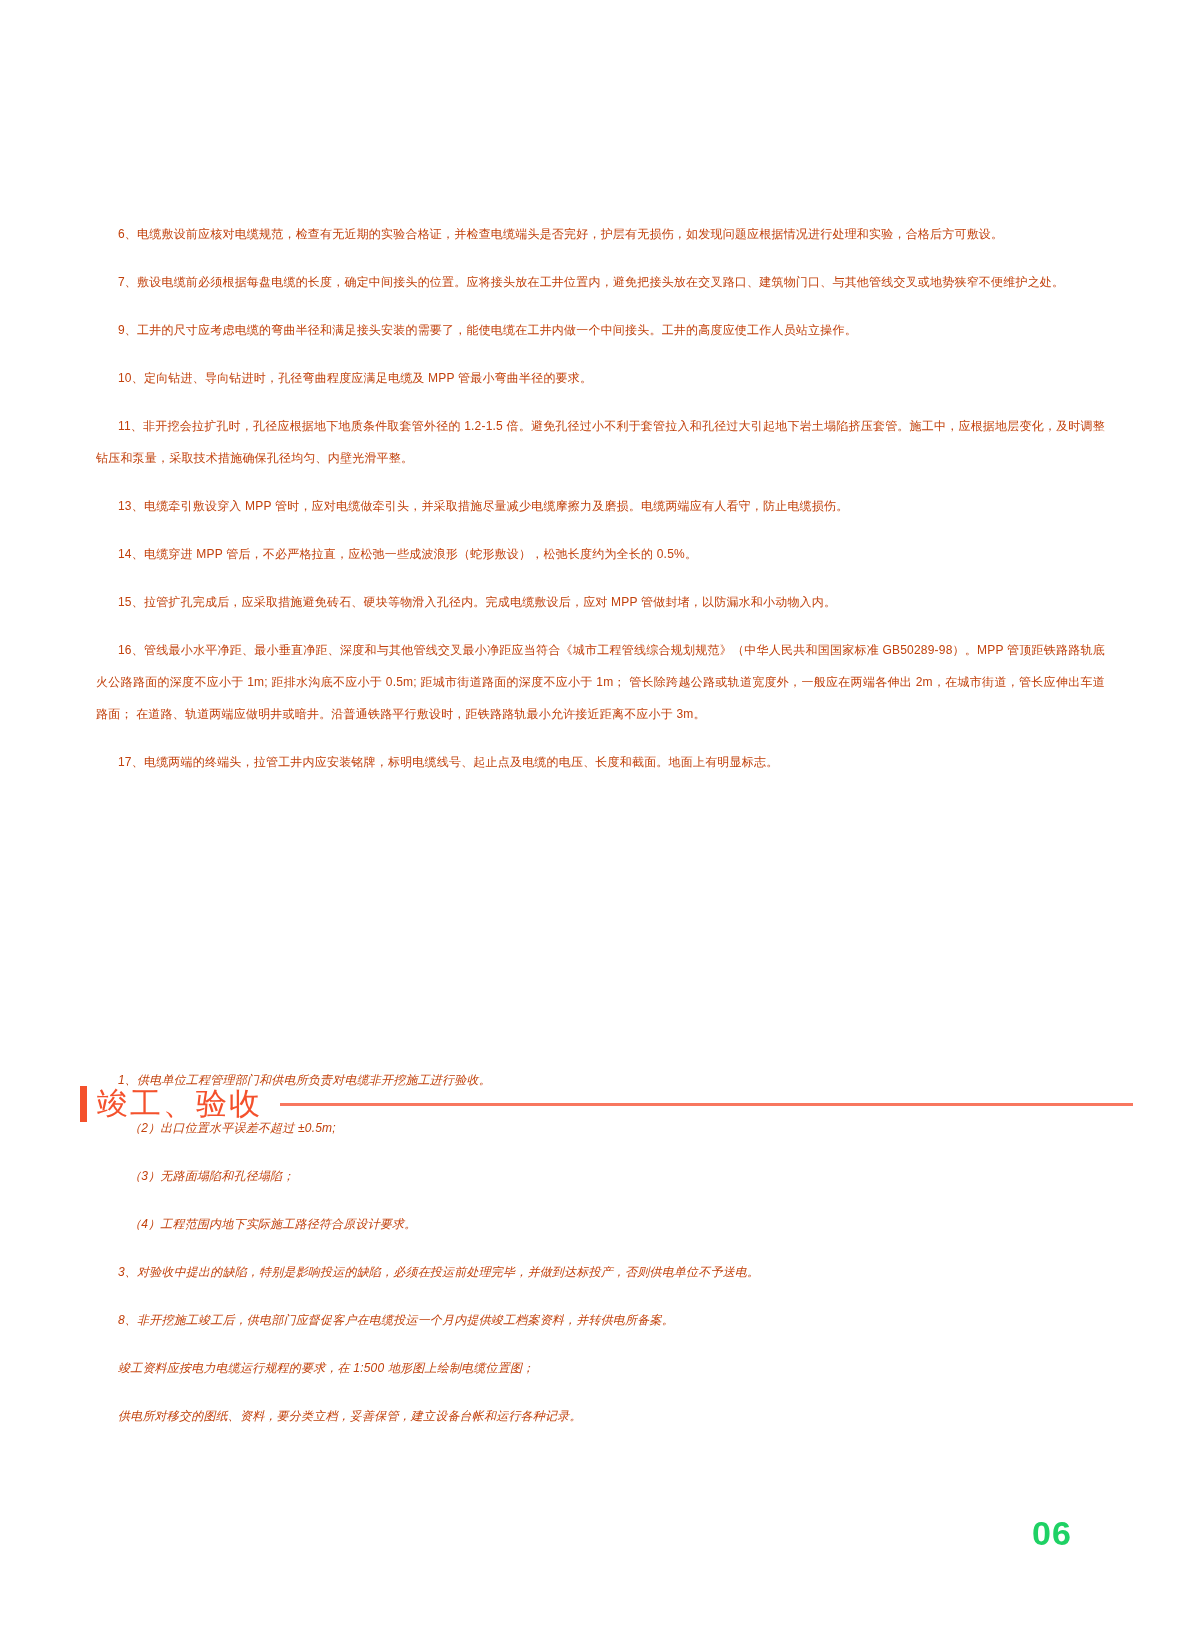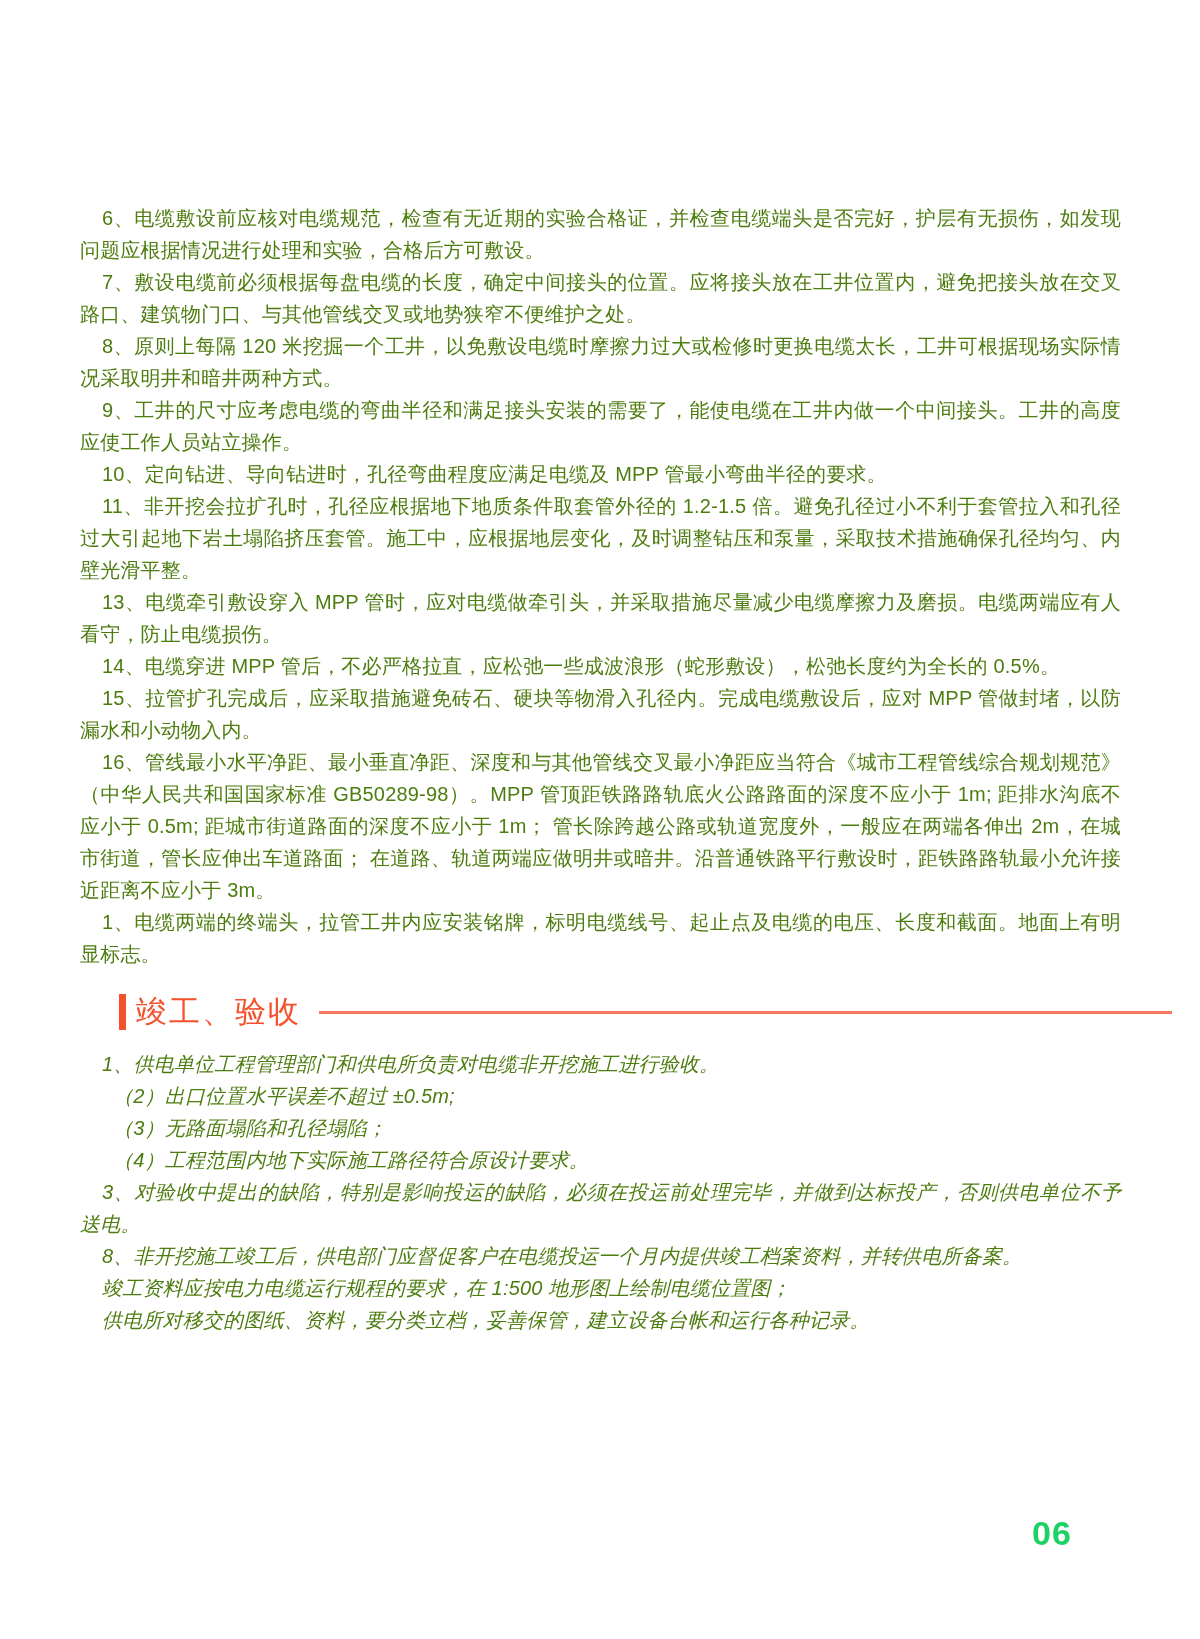--- a/index.html
+++ b/index.html
@@ -19,40 +19,39 @@
     width:1041px;
   }
   .acceptance-list{
     position:absolute;
     left:80px;
     top:1048px;
     width:1041px;
     font-style:italic;
   }
   .page p{
-    margin:0;
-    font-size:20px;
+    margin:16px;
+    font-size:12px;
     line-height:32px;
     text-align:justify;
-    color:#4d7c0f;
+    color:#c2410c;
     text-indent:22px;
     letter-spacing:0.2px;
   }
   .page p.sub{
     text-indent:33px;
   }
   .section-header{
     position:absolute;
     left:80px;
-    top:990px;
+    top:1082px;
     width:1053px;
     height:44px;
     display:flex;
     align-items:center;
-    margin-left:39px;
   }
   .accent-bar{
     width:7px;
     height:36px;
     background:#f4512c;
     margin-right:10px;
     flex:0 0 auto;
   }
   .section-title{
     font-size:31px;
@@ -78,29 +77,28 @@
   }
 </style>
 </head>
 <body>
 
 <div class="page">
 
   <div class="construction">
     <p>6、电缆敷设前应核对电缆规范，检查有无近期的实验合格证，并检查电缆端头是否完好，护层有无损伤，如发现问题应根据情况进行处理和实验，合格后方可敷设。</p>
     <p>7、敷设电缆前必须根据每盘电缆的长度，确定中间接头的位置。应将接头放在工井位置内，避免把接头放在交叉路口、建筑物门口、与其他管线交叉或地势狭窄不便维护之处。</p>
-    <p>8、原则上每隔 120 米挖掘一个工井，以免敷设电缆时摩擦力过大或检修时更换电缆太长，工井可根据现场实际情况采取明井和暗井两种方式。</p>
     <p>9、工井的尺寸应考虑电缆的弯曲半径和满足接头安装的需要了，能使电缆在工井内做一个中间接头。工井的高度应使工作人员站立操作。</p>
     <p>10、定向钻进、导向钻进时，孔径弯曲程度应满足电缆及 MPP 管最小弯曲半径的要求。</p>
     <p>11、非开挖会拉扩孔时，孔径应根据地下地质条件取套管外径的 1.2-1.5 倍。避免孔径过小不利于套管拉入和孔径过大引起地下岩土塌陷挤压套管。施工中，应根据地层变化，及时调整钻压和泵量，采取技术措施确保孔径均匀、内壁光滑平整。</p>
     <p>13、电缆牵引敷设穿入 MPP 管时，应对电缆做牵引头，并采取措施尽量减少电缆摩擦力及磨损。电缆两端应有人看守，防止电缆损伤。</p>
     <p>14、电缆穿进 MPP 管后，不必严格拉直，应松弛一些成波浪形（蛇形敷设），松弛长度约为全长的 0.5%。</p>
     <p>15、拉管扩孔完成后，应采取措施避免砖石、硬块等物滑入孔径内。完成电缆敷设后，应对 MPP 管做封堵，以防漏水和小动物入内。</p>
     <p>16、管线最小水平净距、最小垂直净距、深度和与其他管线交叉最小净距应当符合《城市工程管线综合规划规范》（中华人民共和国国家标准 GB50289-98）。MPP 管顶距铁路路轨底火公路路面的深度不应小于 1m; 距排水沟底不应小于 0.5m; 距城市街道路面的深度不应小于 1m； 管长除跨越公路或轨道宽度外，一般应在两端各伸出 2m，在城市街道，管长应伸出车道路面； 在道路、轨道两端应做明井或暗井。沿普通铁路平行敷设时，距铁路路轨最小允许接近距离不应小于 3m。</p>
-    <p>1、电缆两端的终端头，拉管工井内应安装铭牌，标明电缆线号、起止点及电缆的电压、长度和截面。地面上有明显标志。</p>
+    <p>17、电缆两端的终端头，拉管工井内应安装铭牌，标明电缆线号、起止点及电缆的电压、长度和截面。地面上有明显标志。</p>
   </div>
 
   <div class="section-header">
     <div class="accent-bar"></div>
     <div class="section-title">竣工、验收</div>
     <div class="divider-line"></div>
   </div>
 
   <div class="acceptance-list">
     <p>1、供电单位工程管理部门和供电所负责对电缆非开挖施工进行验收。</p>

